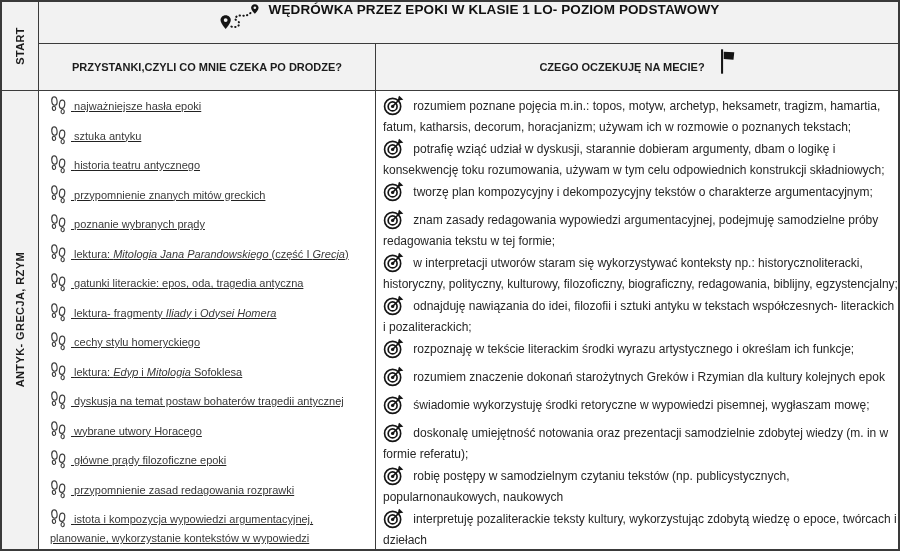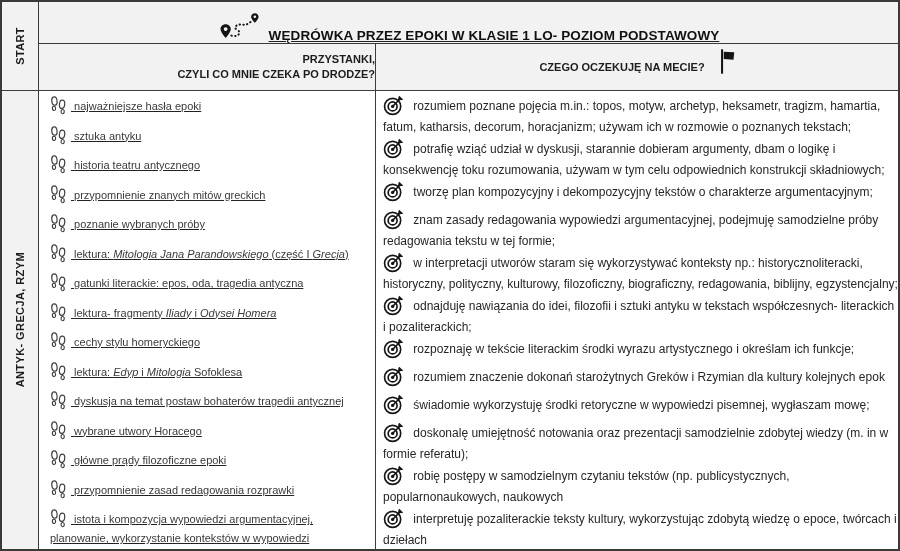--- a/index.html
+++ b/index.html
@@ -11,22 +11,22 @@
     grid-template-rows:42px 47px 1fr;
     font-family:"Liberation Sans","DejaVu Sans",sans-serif;
     color:#222;background:#fff;overflow:hidden;
   }
   .cell{box-sizing:border-box;overflow:hidden;}
   .gray{background:#f2f2f2;}
   .b-r{border-right:1px solid #3c3c3c;}
   .b-b{border-bottom:1px solid #3c3c3c;}
 
   .cell-start{grid-column:1;grid-row:1 / span 2;display:flex;align-items:center;justify-content:center;}
-  .cell-title{grid-column:2 / span 2;grid-row:1;display:flex;align-items:flex-end;justify-content:center;gap:7px;text-decoration:underline;}
-  .cell-left-header{grid-column:2;grid-row:2;display:flex;flex-direction:column;align-items:flex-end;justify-content:center;}
+  .cell-title{grid-column:2 / span 2;grid-row:1;display:flex;align-items:flex-start;justify-content:center;gap:7px;}
+  .cell-left-header{grid-column:2;grid-row:2;display:flex;flex-direction:row;align-items:center;justify-content:center;}
   .cell-right-header{grid-column:3;grid-row:2;display:flex;align-items:center;justify-content:center;gap:15px;}
   .cell-epoch{grid-column:1;grid-row:3;display:flex;align-items:center;justify-content:center;}
   .cell-stops{grid-column:2;grid-row:3;background:#fff;padding:4px 4px 0 11px;text-decoration:underline;}
   .cell-goals{grid-column:3;grid-row:3;background:#fff;padding:4px 0 0 7px;}
 
   .vlabel{
     writing-mode:vertical-rl;transform:rotate(180deg);
     font-weight:bold;font-size:11px;color:#1c1c1c;letter-spacing:.4px;white-space:nowrap;
   }
   .title-text{font-weight:bold;font-size:13.5px;color:#111;letter-spacing:.1px;}
@@ -117,21 +117,21 @@
     <ellipse cx="14.9" cy="19.2" rx="1.9" ry="2.5" transform="rotate(7 14.9 19.2)"></ellipse>
   </svg></span>
 <span class="seg">przypomnienie znanych mitów greckich</span></div>
       <div class="stop">
   <span class="icn"><svg width="17" height="21" viewBox="0 0 20 24" fill="none" stroke="#3f3f3f" stroke-width="1.4">
     <ellipse cx="5.2" cy="6.8" rx="3.1" ry="4.9" transform="rotate(-7 5.2 6.8)"></ellipse>
     <ellipse cx="4.7" cy="15.4" rx="1.9" ry="2.5" transform="rotate(-7 4.7 15.4)"></ellipse>
     <ellipse cx="14.2" cy="10.6" rx="3.1" ry="4.9" transform="rotate(7 14.2 10.6)"></ellipse>
     <ellipse cx="14.9" cy="19.2" rx="1.9" ry="2.5" transform="rotate(7 14.9 19.2)"></ellipse>
   </svg></span>
-<span class="seg">poznanie  wybranych próby</span></div>
+<span class="seg">poznanie  wybranych prądy</span></div>
       <div class="stop">
   <span class="icn"><svg width="17" height="21" viewBox="0 0 20 24" fill="none" stroke="#3f3f3f" stroke-width="1.4">
     <ellipse cx="5.2" cy="6.8" rx="3.1" ry="4.9" transform="rotate(-7 5.2 6.8)"></ellipse>
     <ellipse cx="4.7" cy="15.4" rx="1.9" ry="2.5" transform="rotate(-7 4.7 15.4)"></ellipse>
     <ellipse cx="14.2" cy="10.6" rx="3.1" ry="4.9" transform="rotate(7 14.2 10.6)"></ellipse>
     <ellipse cx="14.9" cy="19.2" rx="1.9" ry="2.5" transform="rotate(7 14.9 19.2)"></ellipse>
   </svg></span>
 <span class="seg">lektura: </span><span class="seg-i">Mitologia  Jana Parandowskiego</span><span class="seg"> (część I </span><span class="seg-i">Grecja</span><span class="seg">)</span></div>
       <div class="stop">
   <span class="icn"><svg width="17" height="21" viewBox="0 0 20 24" fill="none" stroke="#3f3f3f" stroke-width="1.4">

